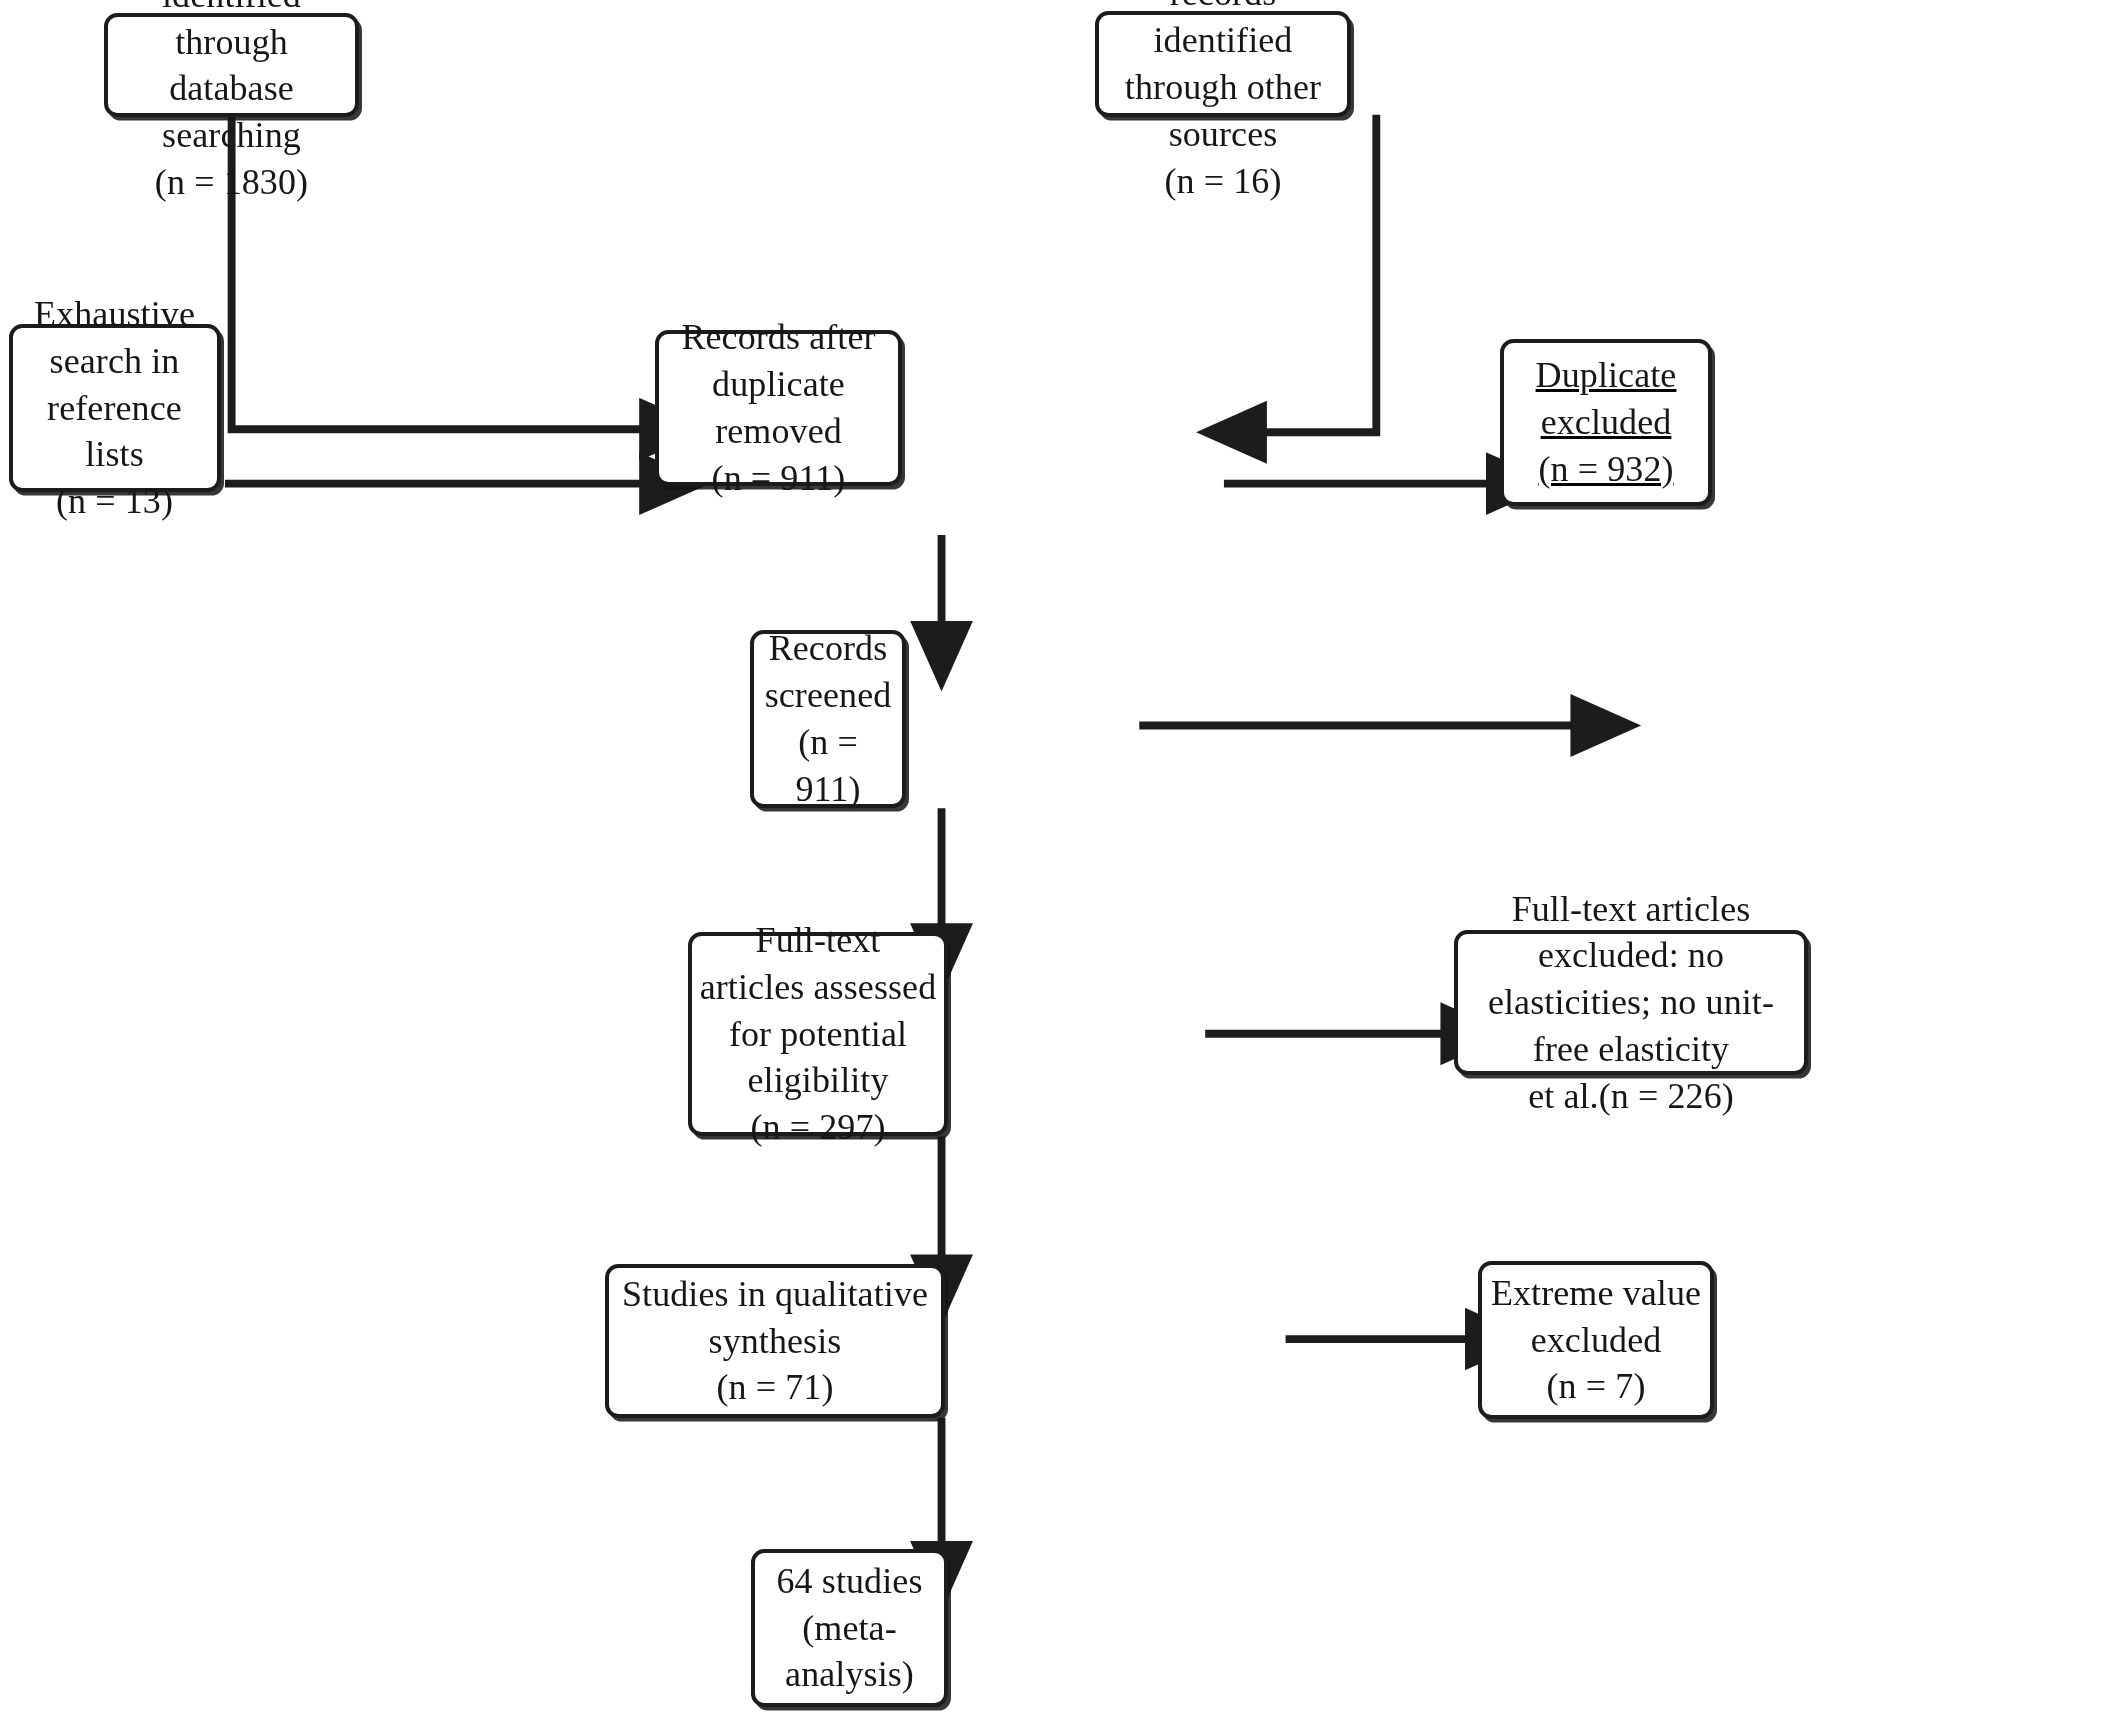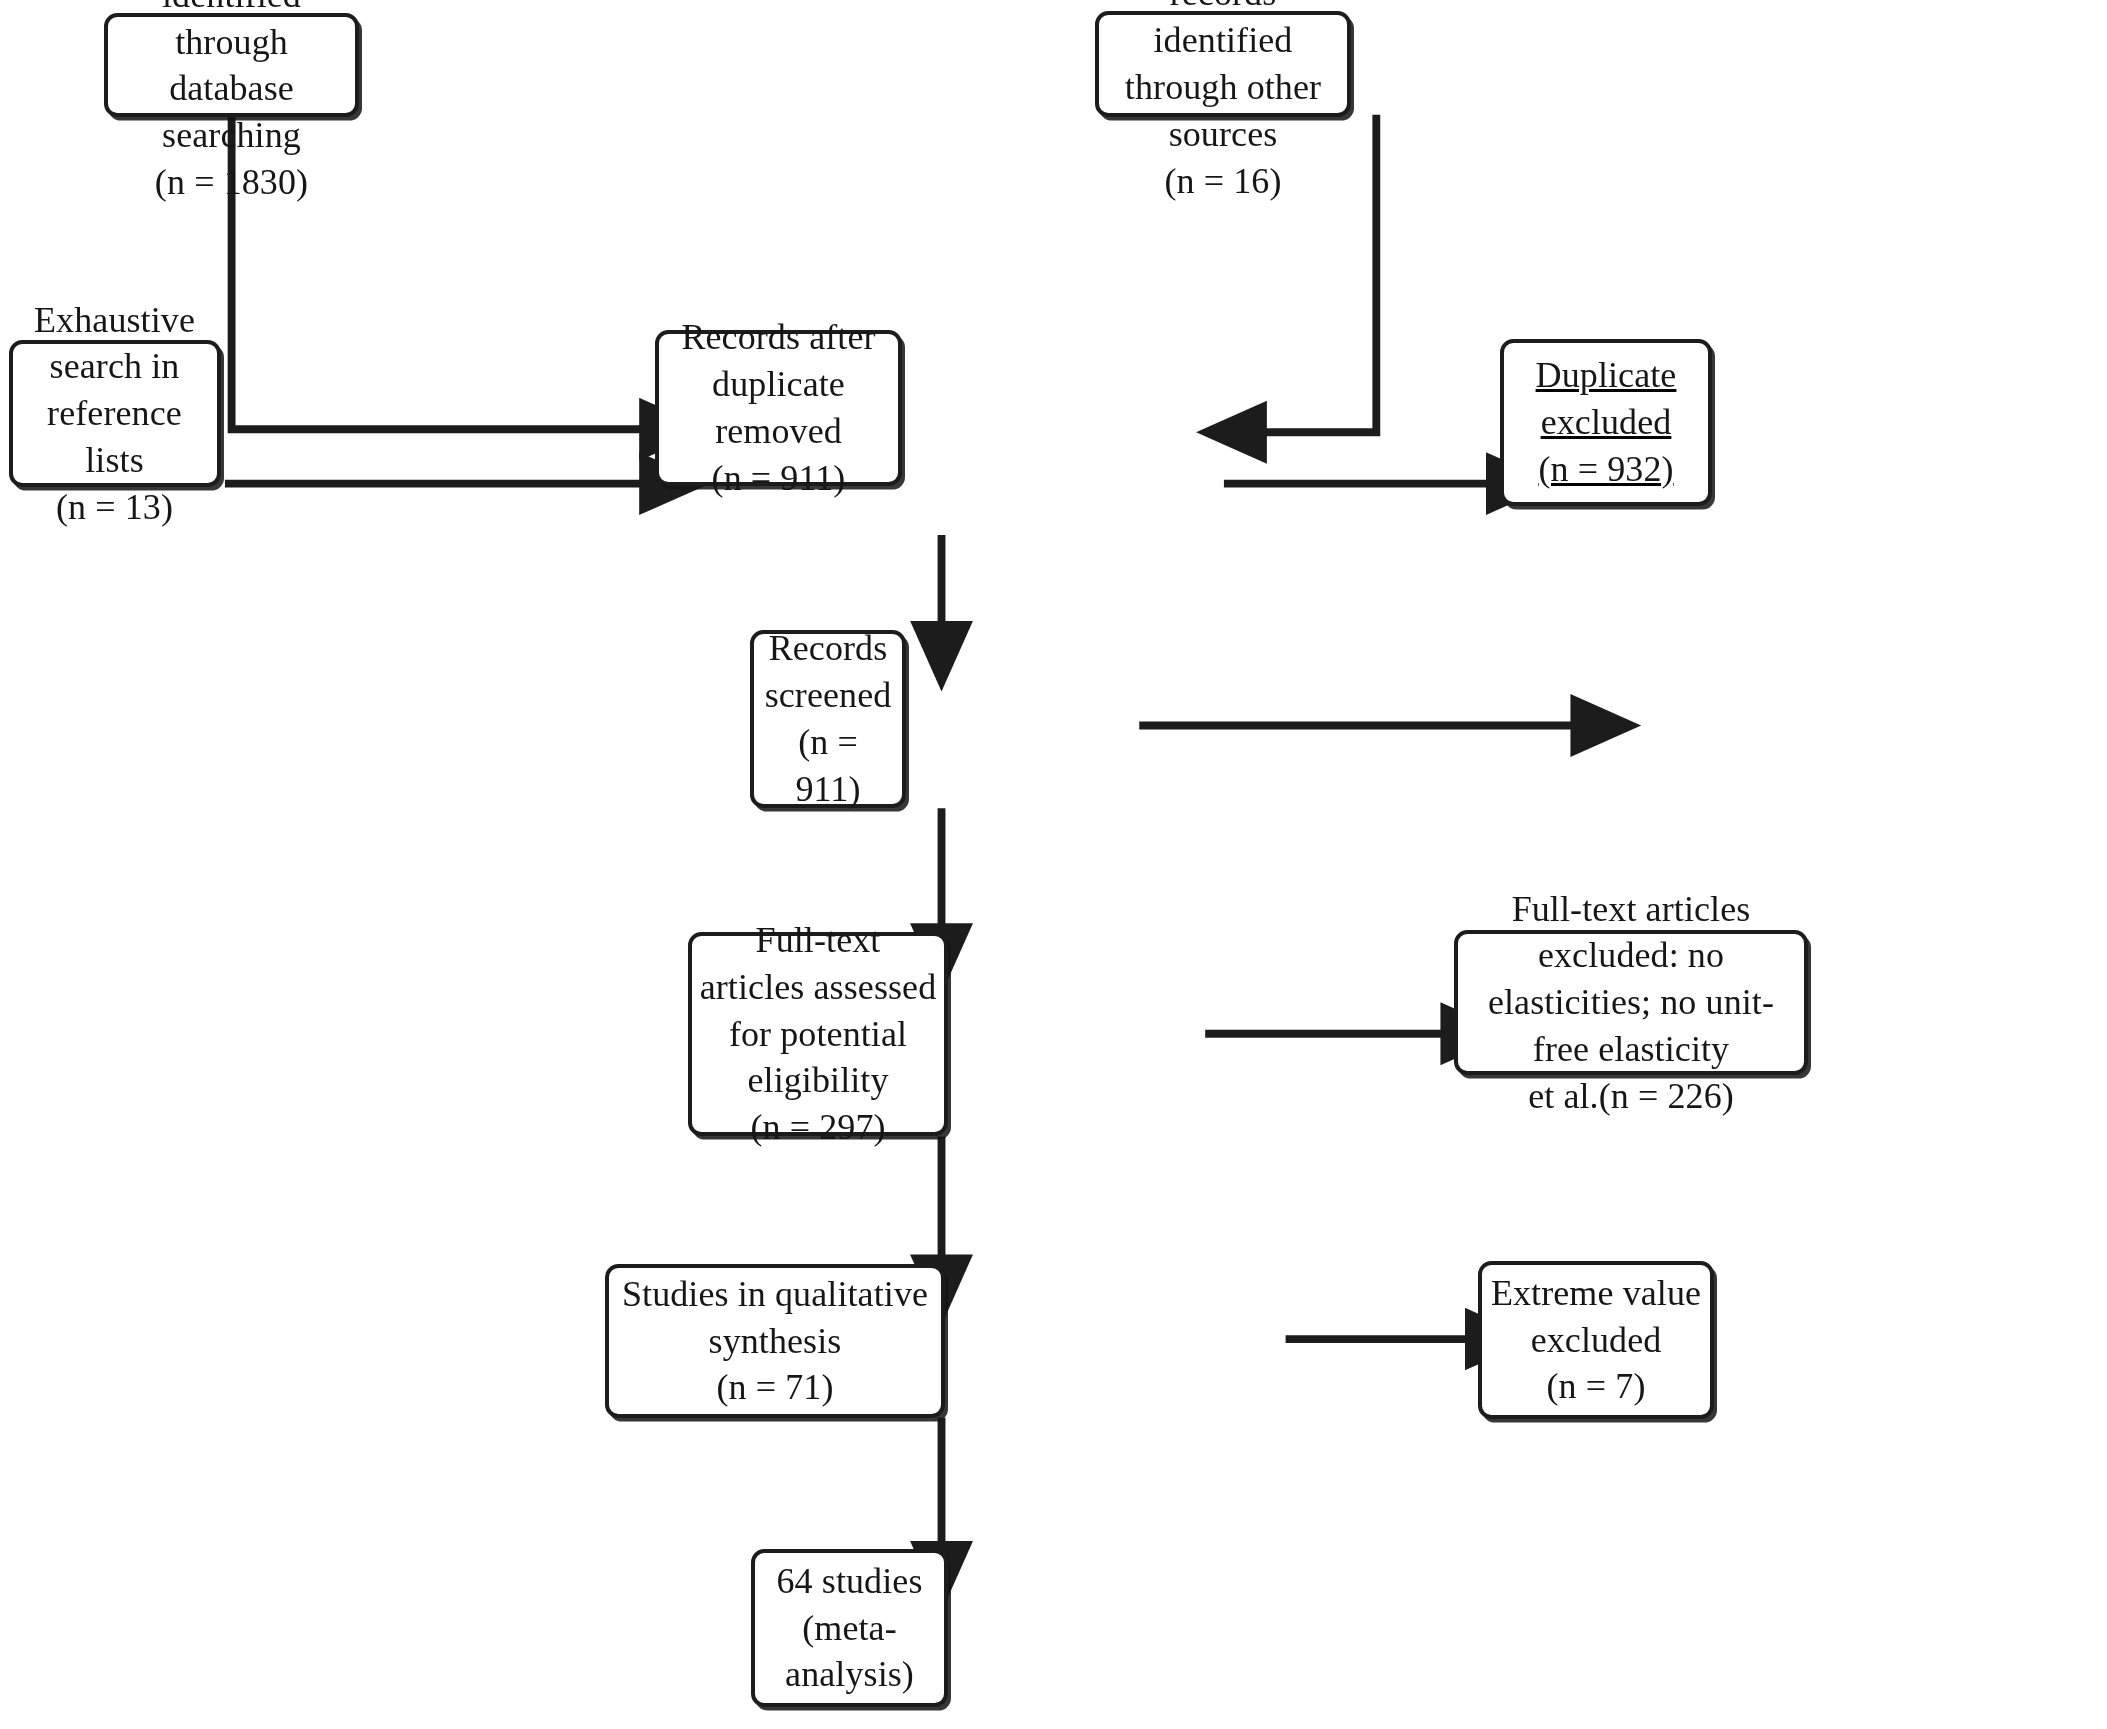--- a/index.html
+++ b/index.html
@@ -119,21 +119,21 @@
 database searching
 (n = 1830)</span>
   </div>
 
   <div class="node" style="left:1095px; top:11px; width:256px; height:106px;">
     <span class="txt">Additional records identified
 through other sources
 (n = 16)</span>
   </div>
 
-  <div class="node" style="left:8.5px; top:340px; width:212px; height:147px;">
+  <div class="node" style="left:8.5px; top:324px; width:212px; height:168px;">
     <span class="txt">Exhaustive search in
 reference lists
 (n = 13)</span>
   </div>
 
   <div class="node" style="left:655px; top:330px; width:247px; height:156px;">
     <span class="txt">Records after duplicate
 removed
 (n = 911)</span>
   </div>

